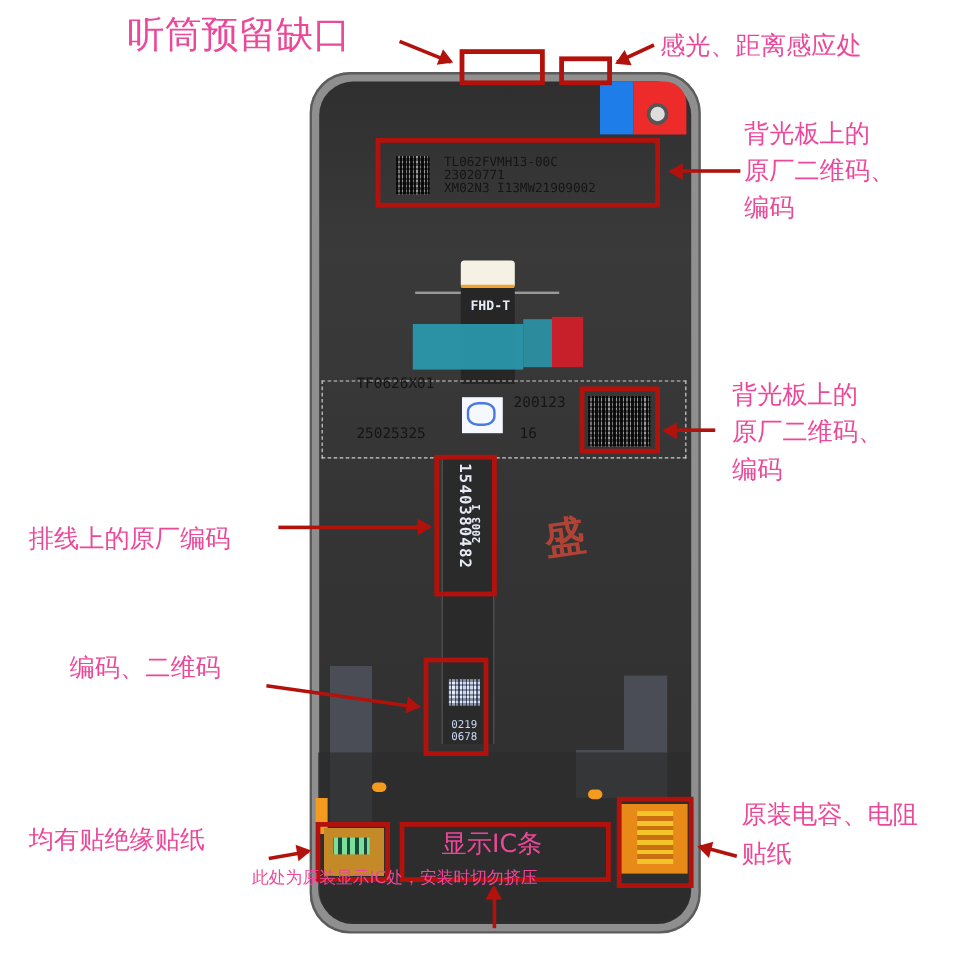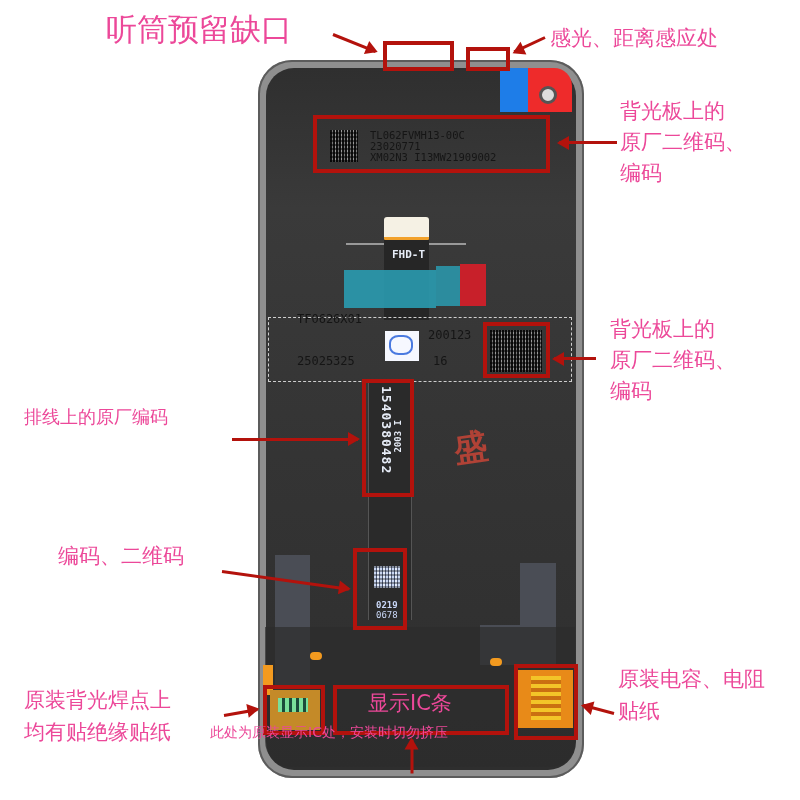--- a/index.html
+++ b/index.html
@@ -66,21 +66,21 @@
   <div style="position:absolute;left:4px;top:4px;width:24px;height:20px;border:2px solid #4a7ae0;border-radius:40%;box-sizing:border-box;"></div>
 </div>
 <div class="qr" style="left:490px;top:330px;width:52px;height:42px;"></div>
 
 <div class="flex" style="left:368px;top:380px;width:42px;height:240px;background:#2a2a2a;border-left:1px solid #555;border-right:1px solid #555;"></div>
 <div class="silk" style="left:379px;top:386px;font-size:13px;writing-mode:vertical-rl;letter-spacing:1px;">1540380482</div>
 <div class="silk" style="left:393px;top:420px;font-size:9px;writing-mode:vertical-rl;transform:rotate(180deg);">2003 I</div>
 <div class="abs" style="left:454px;top:425px;font-size:34px;color:#b04236;font-family:'DejaVu Serif',serif;font-weight:bold;transform:rotate(-8deg);">盛</div>
 
 <div class="qr-white" style="left:374px;top:566px;width:26px;height:22px;"></div>
-<div class="silk" style="left:376px;top:600px;font-size:9px;font-weight:bold;color:#c9d7f7;">0219</div>
+<div class="silk" style="left:376px;top:600px;font-size:9px;font-weight:normal;color:#c9d7f7;">0219</div>
 <div class="silk" style="left:376px;top:610px;font-size:9px;font-weight:normal;color:#c9d7f7;">0678</div>
 
 <div class="darkpad" style="left:275px;top:555px;width:35px;height:130px;"></div>
 <div class="darkpad" style="left:520px;top:563px;width:36px;height:70px;"></div>
 <div class="darkpad" style="left:480px;top:625px;width:76px;height:40px;"></div>
 <div class="abs" style="left:265px;top:627px;width:310px;height:140px;background:#2c2c2c;opacity:.7;border-radius:0 0 26px 26px;"></div>
 <div class="orange" style="left:263px;top:665px;width:10px;height:30px;"></div>
 <div class="orange" style="left:310px;top:652px;width:12px;height:8px;border-radius:4px;"></div>
 <div class="orange" style="left:490px;top:658px;width:12px;height:8px;border-radius:4px;"></div>
 
@@ -111,26 +111,25 @@
   <div>背光板上的</div>
   <div>原厂二维码、</div>
   <div>编码</div>
 </div>
 <div class="label" style="left:610px;top:314px;font-size:21px;line-height:31px;">
   <div>背光板上的</div>
   <div>原厂二维码、</div>
   <div>编码</div>
 </div>
 
-<div class="label" style="left:24px;top:406px;font-size:18px;">排线上的原厂编码</div>
+<div class="label" style="left:24px;top:436px;font-size:21px;">排线上的原厂编码</div>
 <div class="label" style="left:58px;top:540px;font-size:21px;line-height:33px;">
   <div>编码、二维码</div>
 </div>
 <div class="label" style="left:24px;top:684px;font-size:21px;line-height:32px;">
-  <div>原装背光焊点上</div>
   <div>均有贴绝缘贴纸</div>
 </div>
 <div class="label" style="left:618px;top:663px;font-size:21px;line-height:32px;">
   <div>原装电容、电阻</div>
   <div>贴纸</div>
 </div>
 <div class="label" style="left:210px;top:724px;font-size:14px;">此处为原装显示IC处，安装时切勿挤压</div>
 
 <div class="arrow" style="left:333px;top:33px;width:46px;transform:rotate(22deg);"></div>
 <div class="arrow" style="left:545px;top:36px;width:34px;transform:rotate(155deg);"></div>

